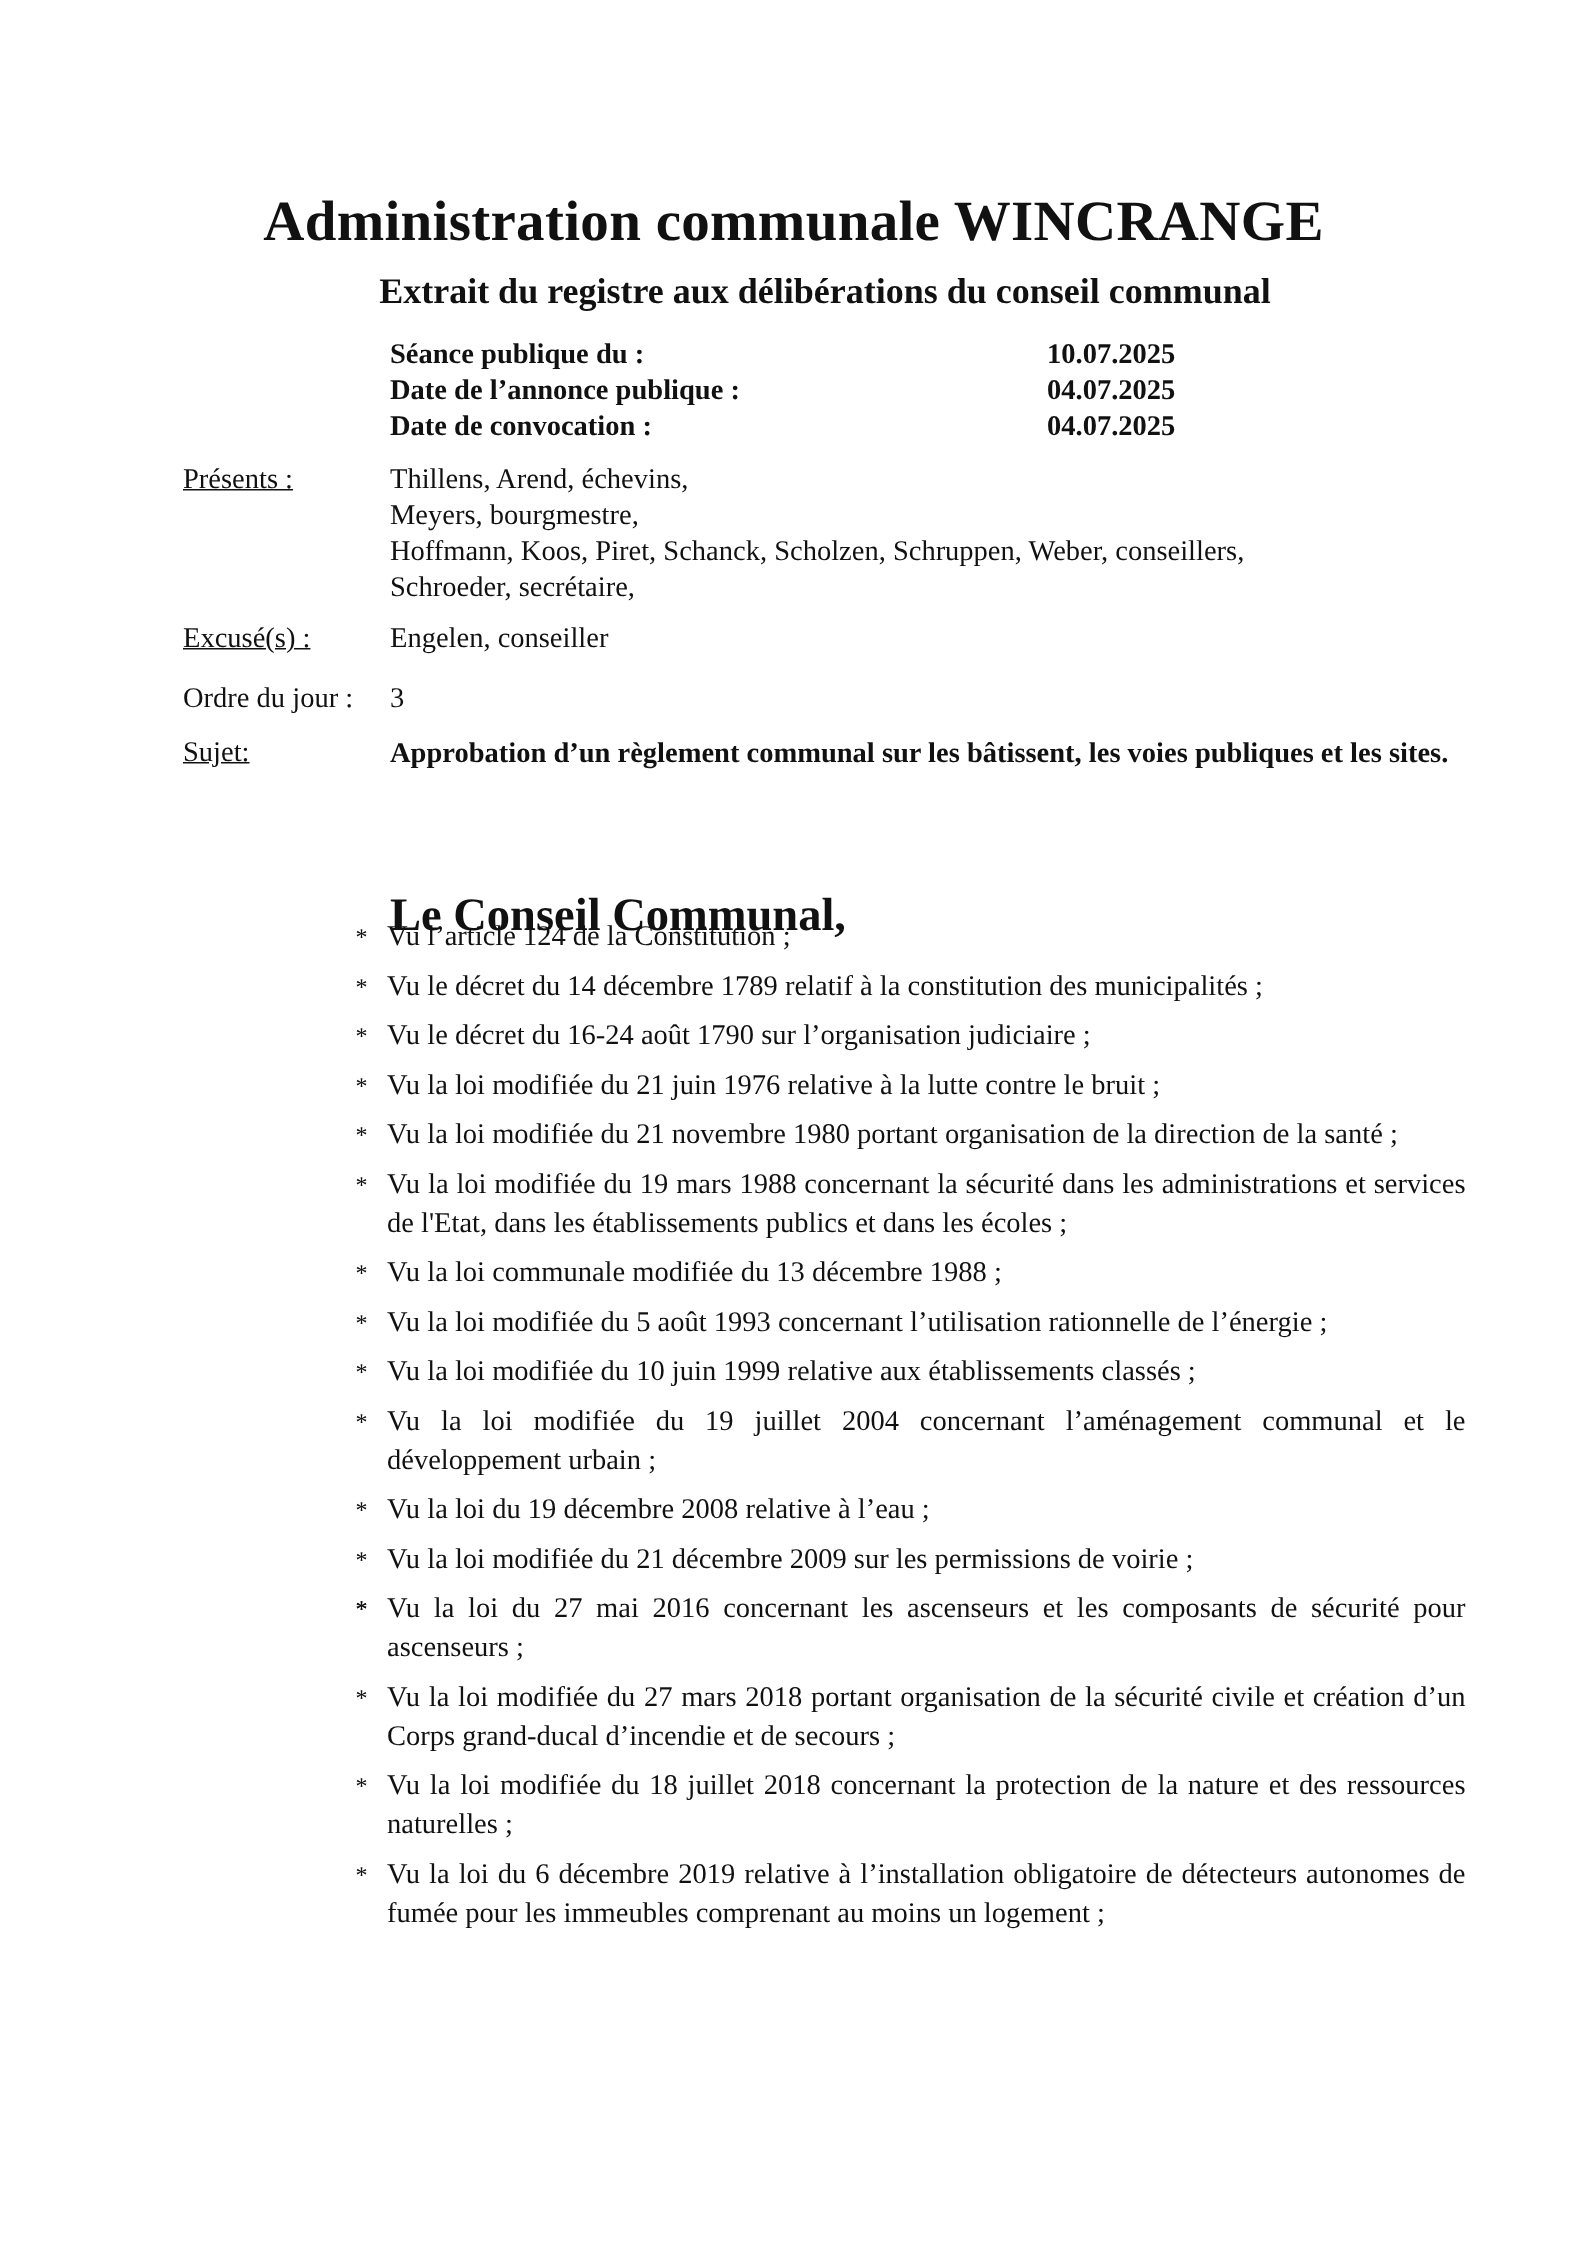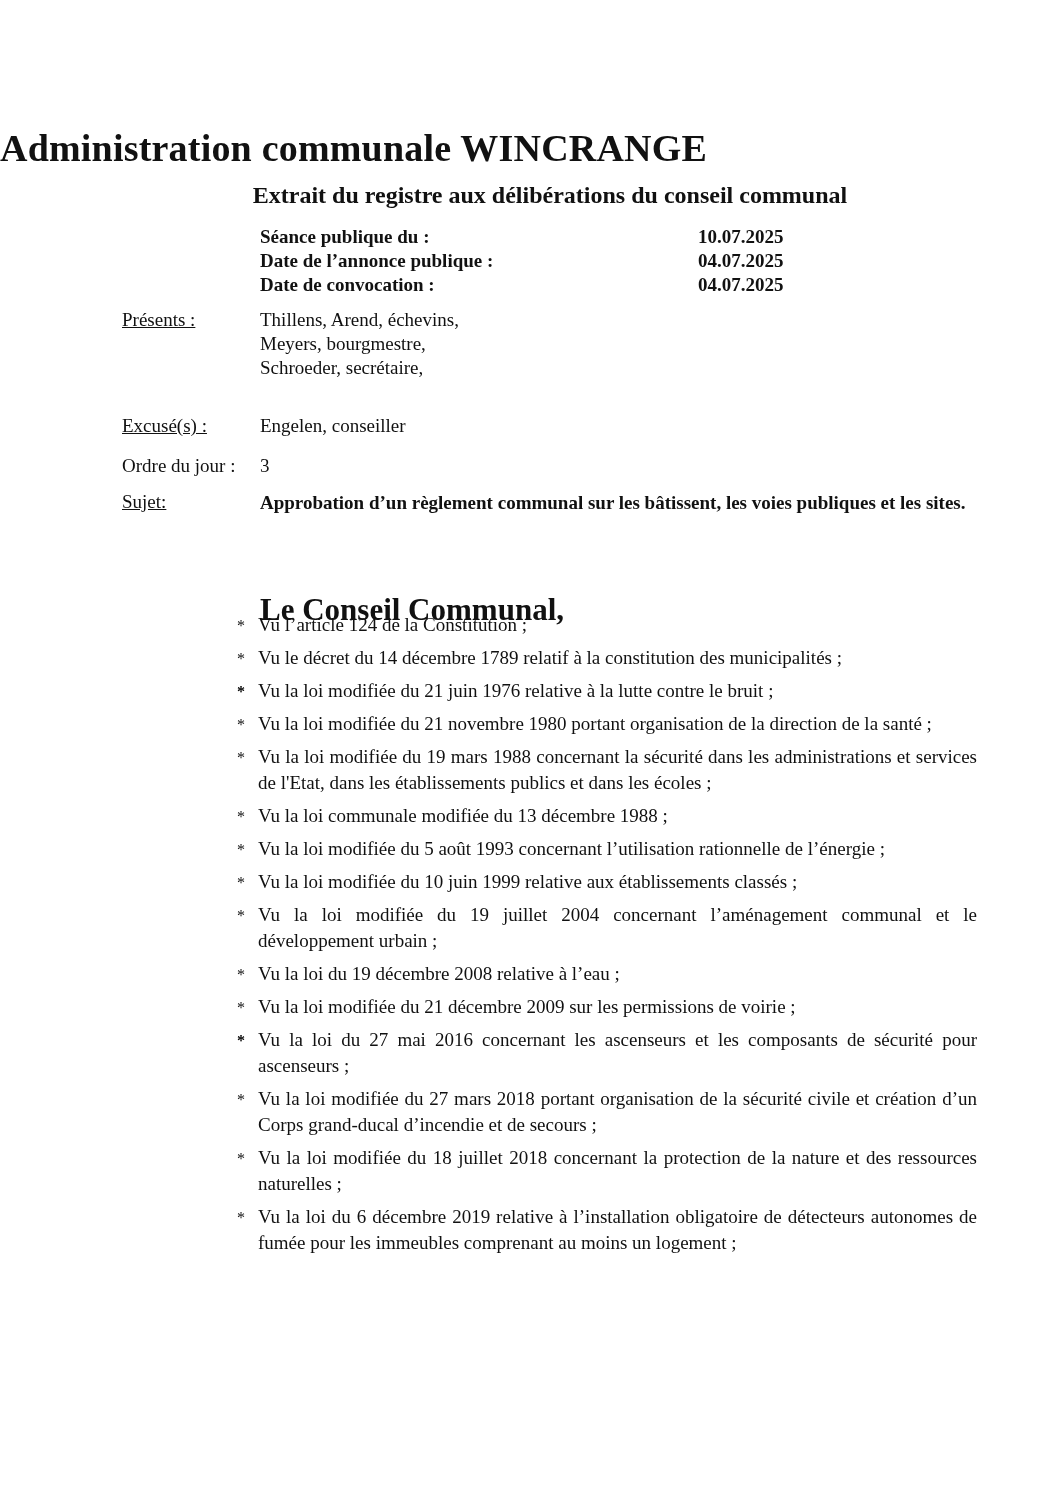--- a/index.html
+++ b/index.html
@@ -1,21 +1,21 @@
 <!DOCTYPE html>
 <html><head>
   <meta charset="utf-8">
   <style>
     html, body { margin: 0; padding: 0; background: #ffffff; }
     body {
       width: 1058px; height: 1497px; position: relative; overflow: hidden;
       font-family: "Liberation Serif", "DejaVu Serif", serif; color: #111;
     }
     .title {
-      position: absolute; left: 0; width: 1058px; top: 126px; text-align: left;
+      position: absolute; left: 0; width: 1058px; top: 126px; text-align: center;
       font-size: 38px; font-weight: bold; letter-spacing: 0.2px;
     }
     .subtitle {
       position: absolute; left: 0; width: 1100px; top: 182px; text-align: center;
       font-size: 24px; font-weight: bold;
     }
     .meta { position: absolute; left: 260px; top: 225px; width: 540px; font-size: 19px; font-weight: bold; }
     .meta-row { display: flex; height: 24px; line-height: 24px; }
     .meta-label { width: 438px; }
     .field { position: absolute; left: 122px; font-size: 19px; line-height: 24px; width: 870px; }
@@ -49,20 +49,21 @@
     <span class="meta-label">Date de convocation :</span>
     <span>04.07.2025</span>
   </div>
 </div>
 
 <div class="field" style="top:308px;">
   <span class="lbl u">Présents :</span>
   <div class="val">
     <div>Thillens, Arend, échevins,</div>
     <div>Meyers, bourgmestre,</div>
+    <div>Hoffmann, Koos, Piret, Schanck, Scholzen, Schruppen, Weber, conseillers,</div>
     <div>Schroeder, secrétaire,</div>
   </div>
 </div>
 
 <div class="field" style="top:414px;">
   <span class="lbl u">Excusé(s) :</span>
   <div class="val">Engelen, conseiller</div>
 </div>
 
 <div class="field" style="top:454px;">
@@ -73,21 +74,21 @@
 <div class="field" style="top:490px;">
   <span class="lbl sujet-lbl">Sujet:</span>
   <div class="val sujet-val">Approbation d’un règlement communal sur les bâtissent, les voies publiques et les sites.</div>
 </div>
 
 <div class="conseil">Le Conseil Communal,</div>
 
 <div class="vu-list">
   <div class="vu-item"><span class="star">*</span><span>Vu l’article 124 de la Constitution ;</span></div>
   <div class="vu-item"><span class="star">*</span><span>Vu le décret du 14 décembre 1789 relatif à la constitution des municipalités ;</span></div>
-  <div class="vu-item"><span class="star">*</span></div>
+  <div class="vu-item"><span class="star">*</span><span>Vu le décret du 16-24 août 1790 sur l’organisation judiciaire ;</span></div>
   <div class="vu-item"><span class="star">*</span><span>Vu la loi modifiée du 21 juin 1976 relative à la lutte contre le bruit ;</span></div>
   <div class="vu-item"><span class="star">*</span><span>Vu la loi modifiée du 21 novembre 1980 portant organisation de la direction de la santé ;</span></div>
   <div class="vu-item"><span class="star">*</span><span>Vu la loi modifiée du 19 mars 1988 concernant la sécurité dans les administrations et services de l'Etat, dans les établissements publics et dans les écoles ;</span></div>
   <div class="vu-item"><span class="star">*</span><span>Vu la loi communale modifiée du 13 décembre 1988 ;</span></div>
   <div class="vu-item"><span class="star">*</span><span>Vu la loi modifiée du 5 août 1993 concernant l’utilisation rationnelle de l’énergie ;</span></div>
   <div class="vu-item"><span class="star">*</span><span>Vu la loi modifiée du 10 juin 1999 relative aux établissements classés ;</span></div>
   <div class="vu-item"><span class="star">*</span><span>Vu la loi modifiée du 19 juillet 2004 concernant l’aménagement communal et le développement urbain ;</span></div>
   <div class="vu-item"><span class="star">*</span><span>Vu la loi du 19 décembre 2008 relative à l’eau ;</span></div>
   <div class="vu-item"><span class="star">*</span><span>Vu la loi modifiée du 21 décembre 2009 sur les permissions de voirie ;</span></div>
   <div class="vu-item"><span class="star">*</span></div>

